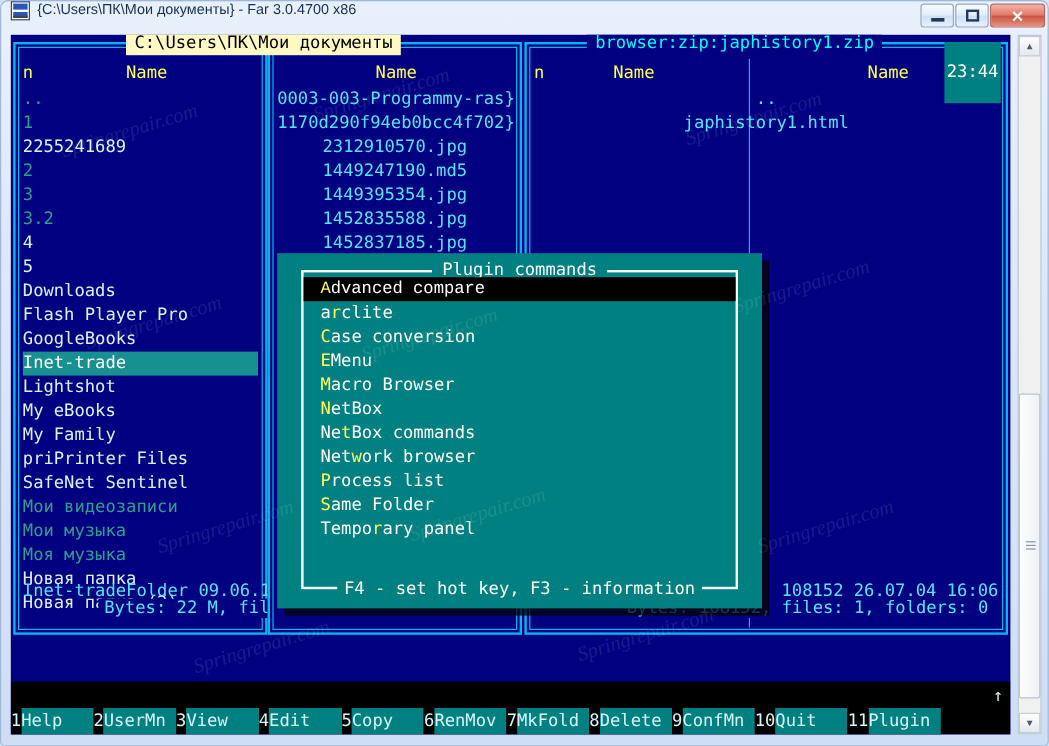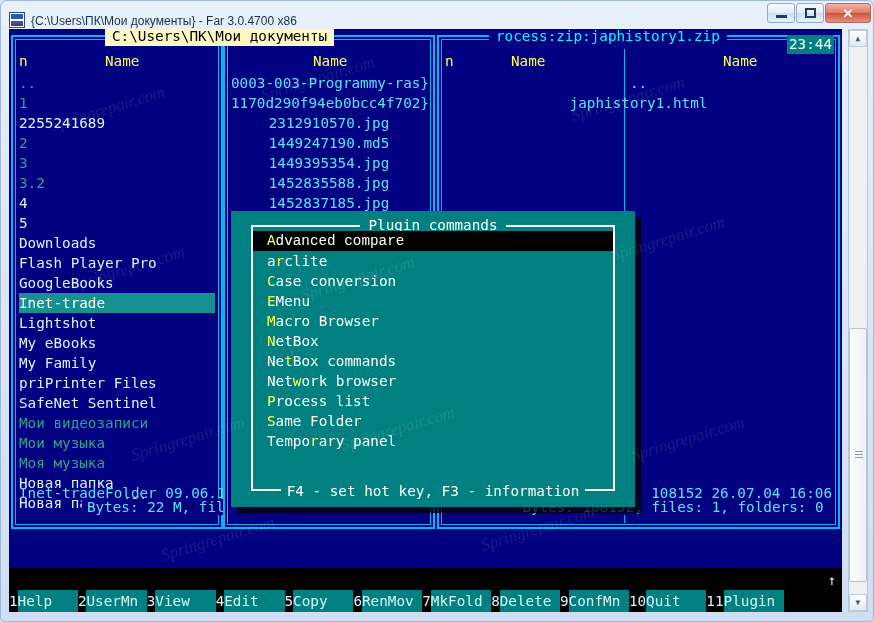--- a/index.html
+++ b/index.html
@@ -16,21 +16,21 @@
     width: 874px; height: 622px;
     background: linear-gradient(to bottom, #e8f0fb 0%, #dbe7f7 45%, #cfdef3 100%);
     border: 1px solid #9fb8d8;
     border-radius: 7px 7px 4px 4px;
   }
 
   
   #titlebar {
     position: absolute; left: 0; top: 0;
     width: 874px; height: 27px;
-    display: flex; align-items: flex-end;
+    display: flex; align-items: flex-start;
     padding-left: 8px;
     font-family: "Liberation Sans", sans-serif;
     font-size: 12px;
     color: #16304d;
   }
   #app-icon {
     width: 16px; height: 16px;
     margin-right: 6px;
     background: #fff;
     border: 1px solid #2a4a7a;
@@ -168,21 +168,21 @@
   .ptotals span { background: #000080; padding: 0 5px; }
 
   
   #clock {
     position: absolute;
     right: 4px; top: -2px;
     background: #008080;
     color: #ffffff;
     font-size: 14.3px;
     line-height: 19px;
-    padding: 0 2px;
+    padding: 16px 2px;
     z-index: 6;
   }
 
   
   #dlg-shadow {
     position: absolute;
     left: 228px; top: 188px;
     width: 404px; height: 296px;
     background: #000000;
     opacity: .75;
@@ -413,21 +413,21 @@
           <div class="frow cyan">..</div>
           <div class="frow cyan">japhistory1.html</div>
         </div>
       <div class="pstatus">
         <span>japhistory1.html</span>
         <span>108152 26.07.04 16:06</span>
       </div>
       <div class="ptotals">
         <span>Bytes: 108152, files: 1, folders: 0</span>
       </div>
-      <div class="panel-title plain" style="left:50px;">rocess:zip:japhistory1.zip</div>
+      <div class="panel-title plain" style="left:50px;">browser:zip:japhistory1.zip</div>
       <div id="clock">23:44</div>
     </div>
 
     <div id="dlg-shadow"></div>
     <div id="dialog">
       <div id="dlg-frame">
         <div id="dlg-title">
           <span>Plugin commands</span>
         </div>
         <div id="menu-items">

